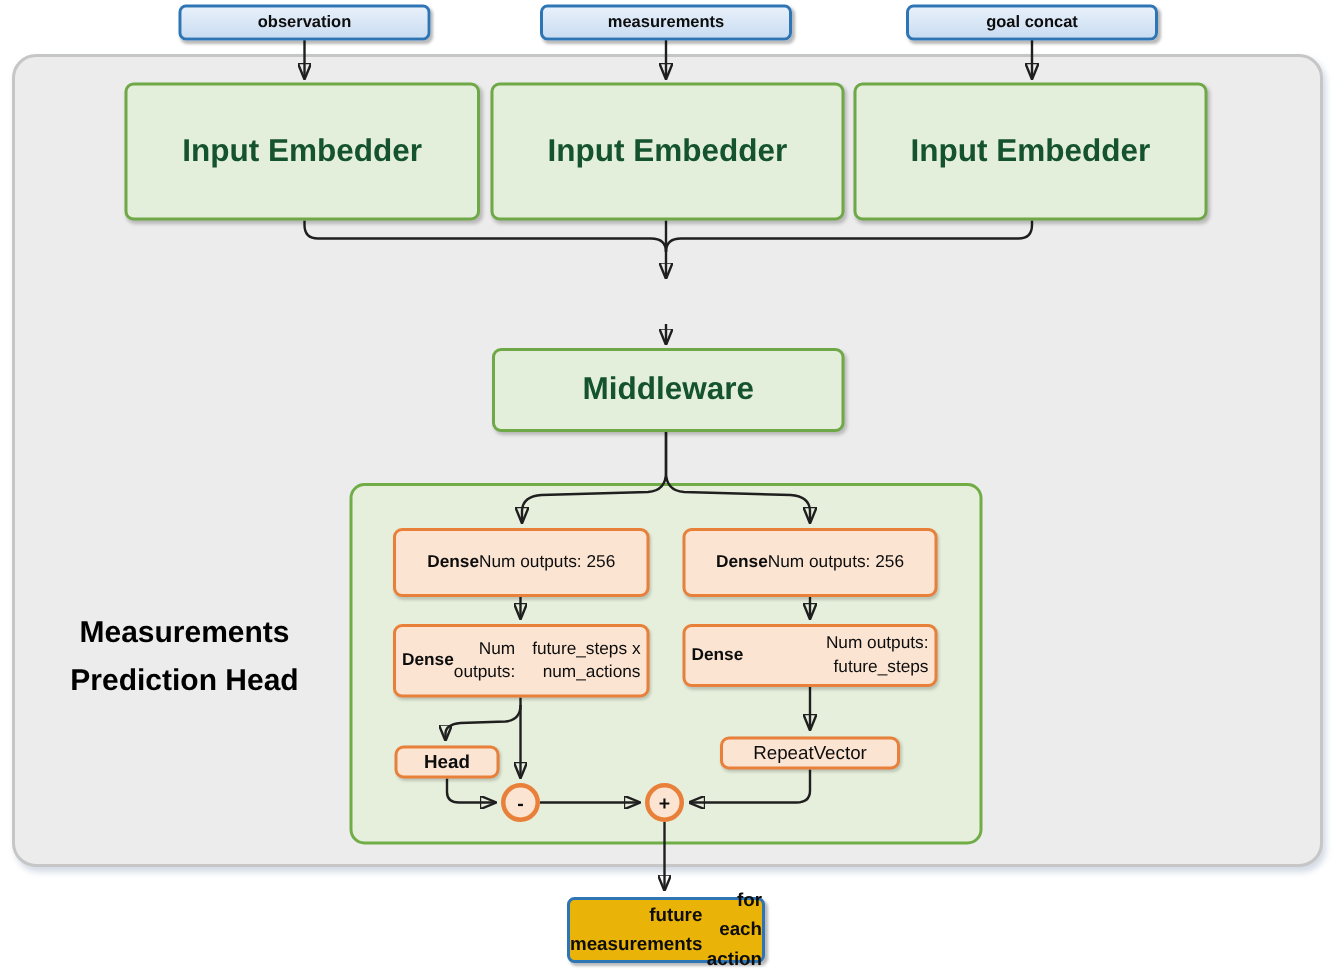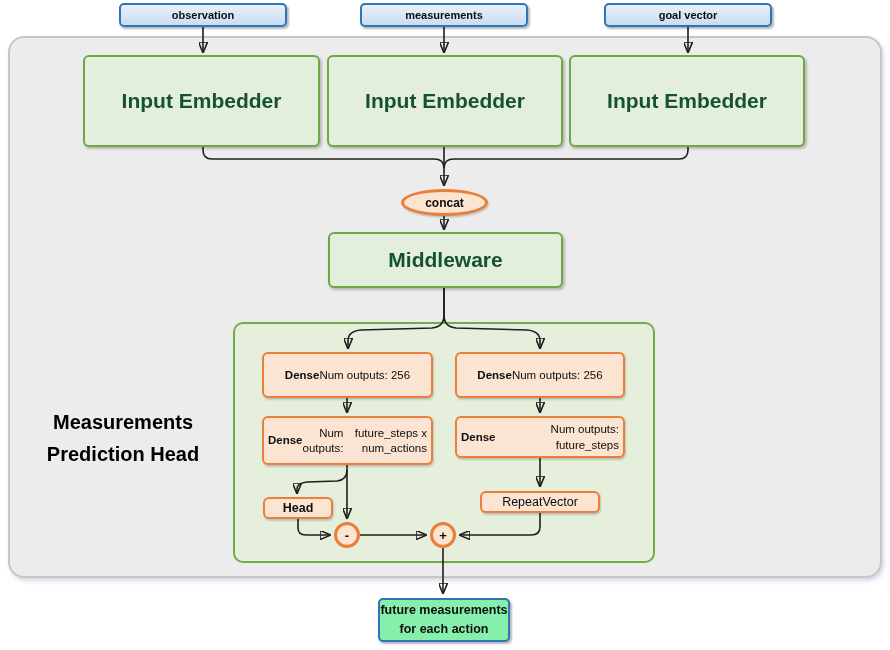--- a/index.html
+++ b/index.html
@@ -76,21 +76,21 @@
   .minus-node{left:334px;top:522px;}
   .plus-node{left:430px;top:522px;}
 
   .head-label{
     left:15px;top:406px;width:216px;z-index:4;text-align:center;
     font-weight:bold;font-size:20px;line-height:1.6;color:#000;
   }
 
   .output-box{
     left:378px;top:598px;width:132px;height:44px;
-    background:#86efac;flex-direction:column;line-height:1.55;
+    background:#eab308;flex-direction:row;line-height:1.55;
     font-size:12.5px;
   }
 </style>
 </head>
 <body>
 
 <div class="canvas">
 
   <div class="abs gray-panel"></div>
   <div class="abs green-panel"></div>
@@ -121,36 +121,33 @@
     <path d="M443,548 V593" marker-end="url(#ah)"></path>
   </svg>
 
   <div class="abs node blue-box input-0">
     <span>observation</span>
   </div>
   <div class="abs node blue-box input-1">
     <span>measurements</span>
   </div>
   <div class="abs node blue-box input-2">
-    <span>goal vector</span>
+    <span>goal concat</span>
   </div>
 
   <div class="abs node green-box embedder-0">
     <span>Input Embedder</span>
   </div>
   <div class="abs node green-box embedder-1">
     <span>Input Embedder</span>
   </div>
   <div class="abs node green-box embedder-2">
     <span>Input Embedder</span>
   </div>
 
-  <div class="abs node orange-ellipse concat-node">
-    <span>concat</span>
-  </div>
 
   <div class="abs node green-box middleware-node">
     <span>Middleware</span>
   </div>
 
   <div class="abs head-label">
     <div>Measurements</div>
     <div>Prediction Head</div>
   </div>
 

